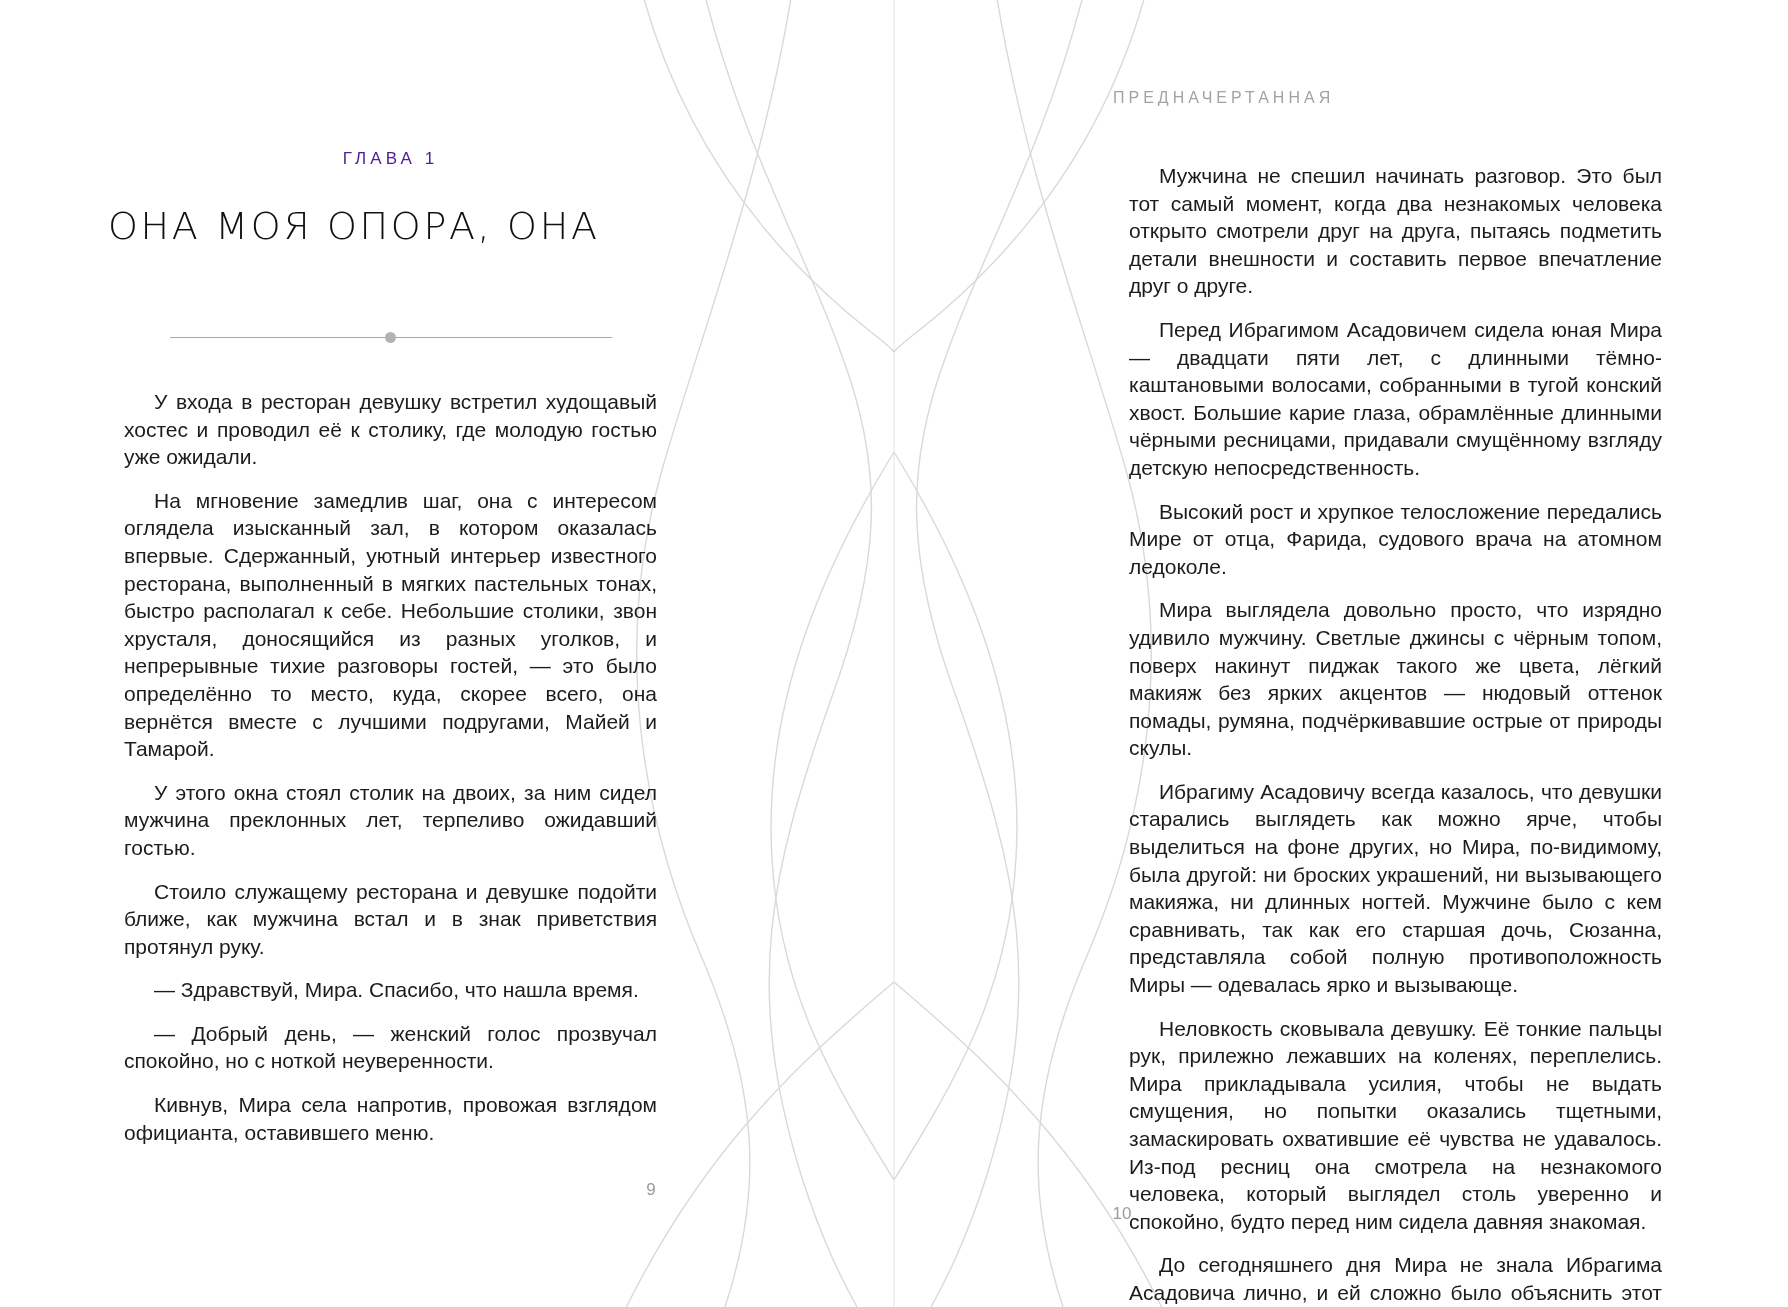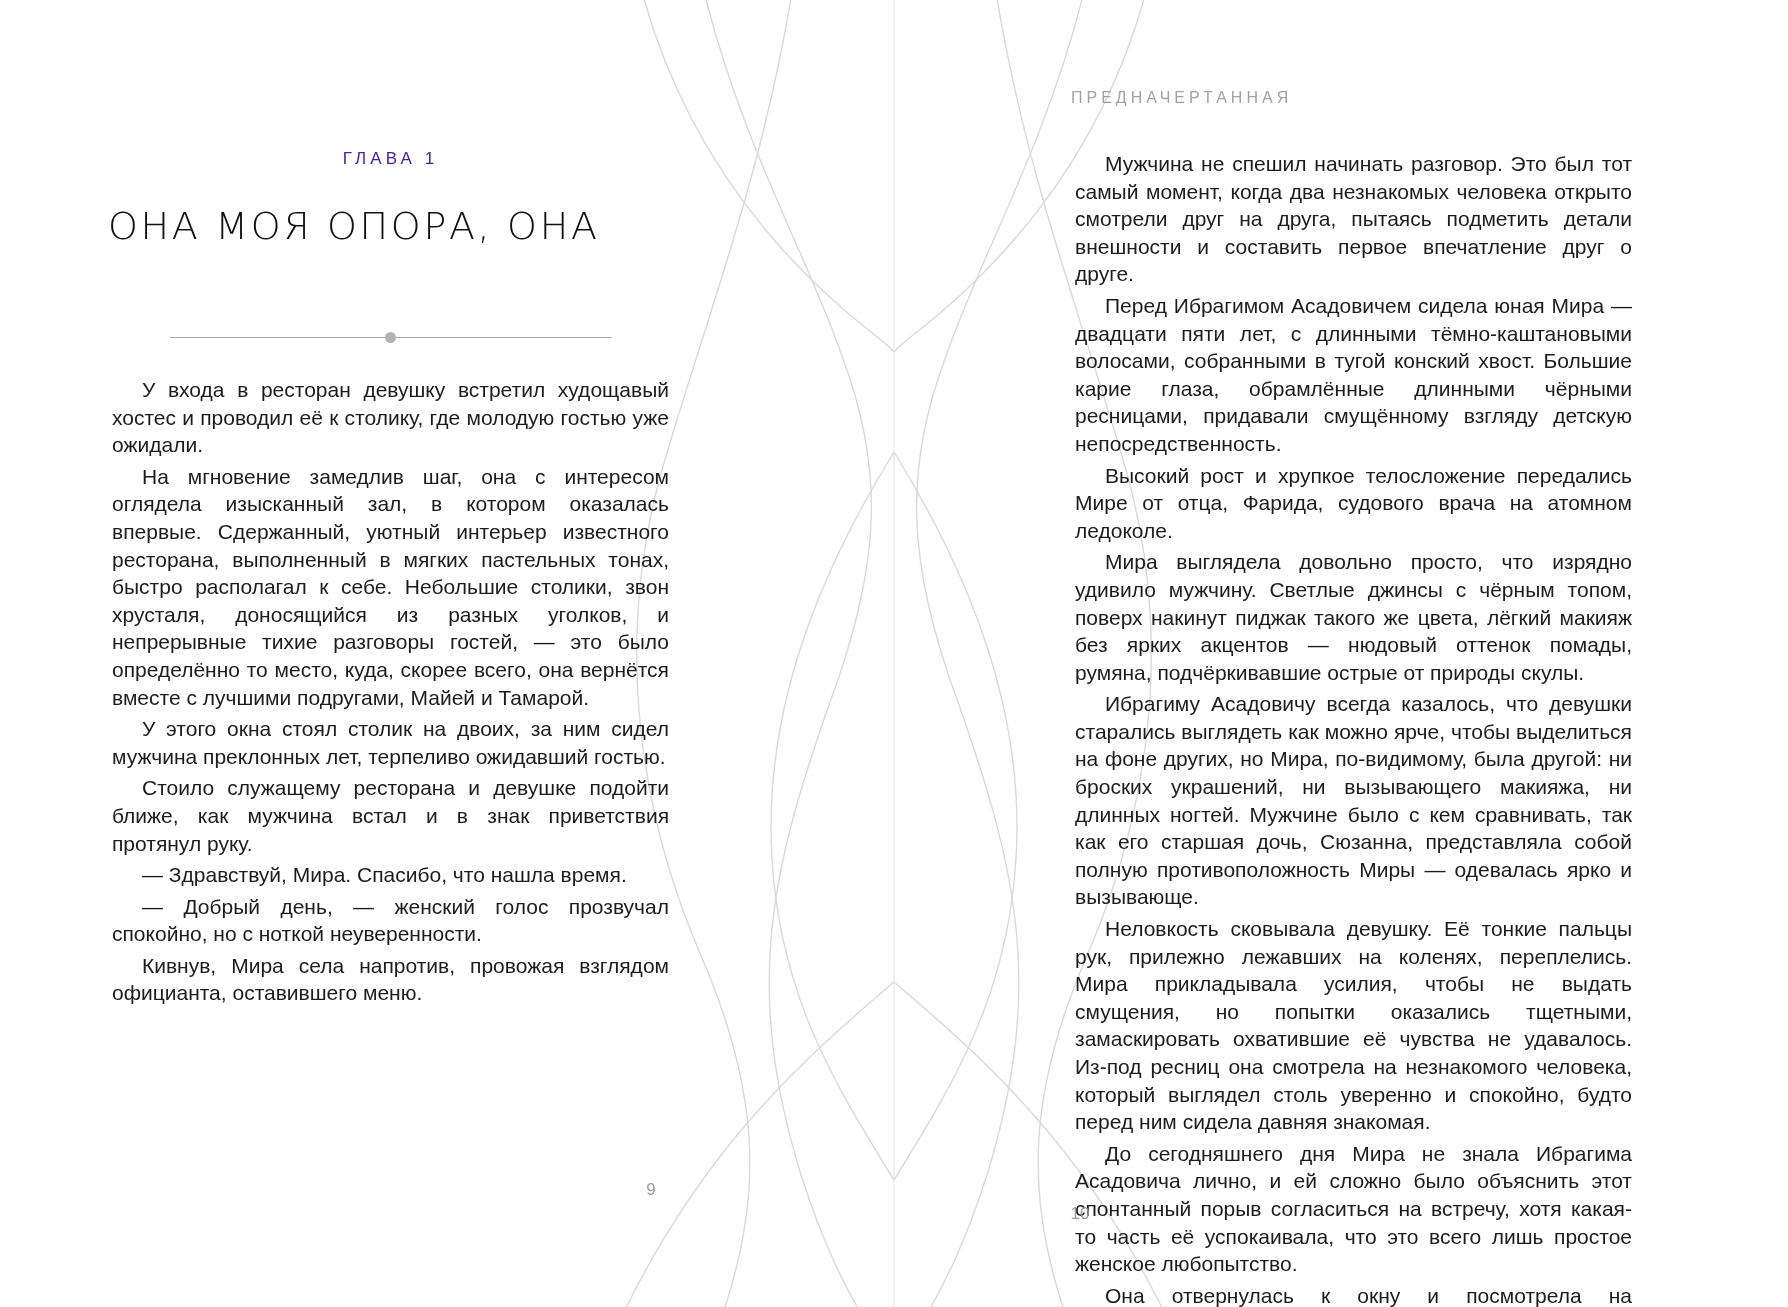--- a/index.html
+++ b/index.html
@@ -16,21 +16,21 @@
   
   .ornament {
     position: absolute; inset: 0;
     width: 1788px; height: 1307px;
     pointer-events: none;
   }
 
   
   .page { position: absolute; top: 0; height: 1307px; width: 565px; }
   .page-left  { left: 108px; }
-  .page-right { left: 1071px; }
+  .page-right { left: 1113px; }
 
   .chapter-label {
     position: absolute; top: 150px; left: 0; width: 100%;
     text-align: center;
     font-size: 17px; letter-spacing: 0.24em;
     color: #4c1d95;
     line-height: 1;
   }
   .chapter-title {
     position: absolute; top: 206px; left: 0; width: 100%;
@@ -67,21 +67,21 @@
   .body-text {
     position: absolute; left: 0; width: 565px;
     font-size: 21px; line-height: 27.6px;
     color: #1c1c1c;
     text-align: justify;
     hyphens: auto;
     -webkit-hyphens: auto;
   }
   .page-left  .body-text { top: 372px; }
   .page-right .body-text { top: 146px; }
-  .body-text p { margin: 4px; text-indent: 30px; }
+  .body-text p { margin: 16px; text-indent: 30px; }
 
   .page-number {
     position: absolute; top: 1181px;
     width: 44px; text-align: center;
     font-size: 17px; color: #9b9b9b; line-height: 1;
   }
   .page-left  .page-number { left: 521px; }
   .page-right .page-number { left: -13px; margin-top: 24px; }
 </style>
 </head>

